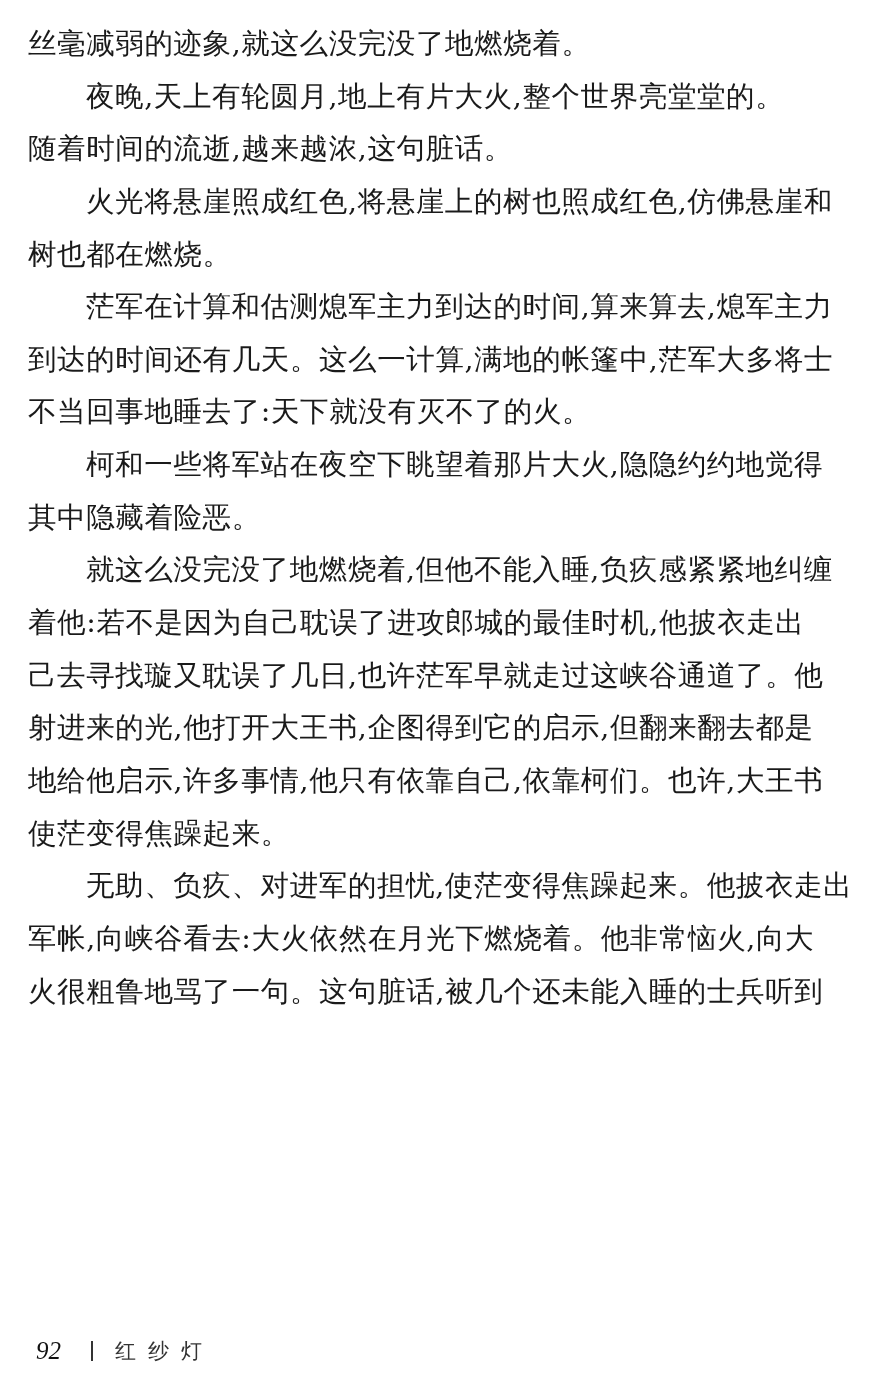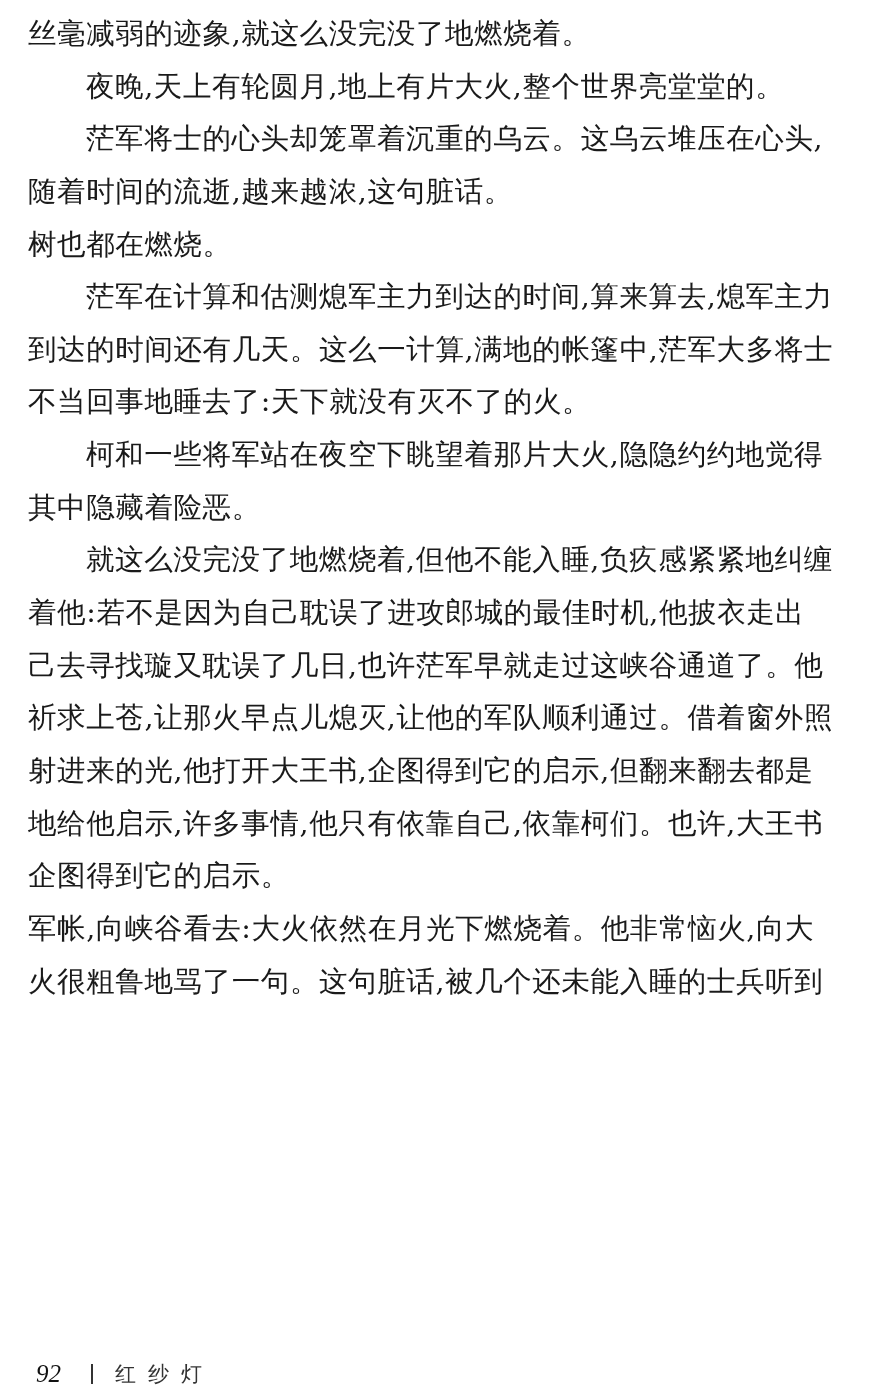--- a/index.html
+++ b/index.html
@@ -1,48 +1,48 @@
 <!DOCTYPE html>
 <html><head>
 <meta charset="utf-8">
 <style>
   html, body { margin:0; padding:0; background:#ffffff; }
   body { width:872px; height:1391px; position:relative; overflow:hidden;
          font-family:"DejaVu Serif","Liberation Serif",serif; color:#1a1a1a; }
-  .page { position:absolute; left:28px; top:8px; width:816px; }
+  .page { position:absolute; left:28px; top:18px; width:816px; }
   .line { height:52.65px; line-height:52.65px; font-size:28.5px; white-space:nowrap;
           letter-spacing:0.6px; overflow:visible; }
   .line.indent { padding-left:58px; }
   .footer { position:absolute; left:36px; top:1336px; height:30px; display:flex; align-items:center;
-            font-size:22px; color:#222;margin-top:23px; }
+            font-size:22px; color:#222; }
   .pno { font-family:"Liberation Serif",serif; font-style:italic; font-size:25px; color:#111; }
   .bar { display:inline-block; width:2px; height:20px; background:#333; margin-left:30px; margin-right:22px; }
   .ftitle { letter-spacing:12px; font-size:21px; color:#333;text-align:center; }
 </style>
 </head>
 <body>
 
 <div class="page" id="page">
     <div class="line">丝毫减弱的迹象,就这么没完没了地燃烧着。</div>
     <div class="line indent">夜晚,天上有轮圆月,地上有片大火,整个世界亮堂堂的。</div>
-    <div class="line indent">茫军将士的心头却笼罩着沉重的乌云。这乌云堆压在心头,</div>
     <div class="line">随着时间的流逝,越来越浓,这句脏话。</div>
+    <div class="line indent">火光将悬崖照成红色,将悬崖上的树也照成红色,仿佛悬崖和</div>
     <div class="line">树也都在燃烧。</div>
     <div class="line indent">茫军在计算和估测熄军主力到达的时间,算来算去,熄军主力</div>
     <div class="line">到达的时间还有几天。这么一计算,满地的帐篷中,茫军大多将士</div>
     <div class="line">不当回事地睡去了:天下就没有灭不了的火。</div>
     <div class="line indent">柯和一些将军站在夜空下眺望着那片大火,隐隐约约地觉得</div>
     <div class="line">其中隐藏着险恶。</div>
     <div class="line indent">就这么没完没了地燃烧着,但他不能入睡,负疚感紧紧地纠缠</div>
     <div class="line">着他:若不是因为自己耽误了进攻郎城的最佳时机,他披衣走出</div>
     <div class="line">己去寻找璇又耽误了几日,也许茫军早就走过这峡谷通道了。他</div>
-    <div class="line">祈求上苍,让那火早点儿熄灭,让他的军队顺利通过。借着窗外照</div>
     <div class="line">射进来的光,他打开大王书,企图得到它的启示,但翻来翻去都是</div>
     <div class="line">地给他启示,许多事情,他只有依靠自己,依靠柯们。也许,大王书</div>
-    <div class="line">企图得到它的启示。</div>
+    <div class="line">使茫变得焦躁起来。</div>
+    <div class="line indent">无助、负疚、对进军的担忧,使茫变得焦躁起来。他披衣走出</div>
     <div class="line">军帐,向峡谷看去:大火依然在月光下燃烧着。他非常恼火,向大</div>
     <div class="line">火很粗鲁地骂了一句。这句脏话,被几个还未能入睡的士兵听到</div>
   </div>
 
 <div class="footer">
   <span class="pno">92</span>
   <span class="bar"></span>
   <span class="ftitle">红纱灯</span>
 </div>
 

